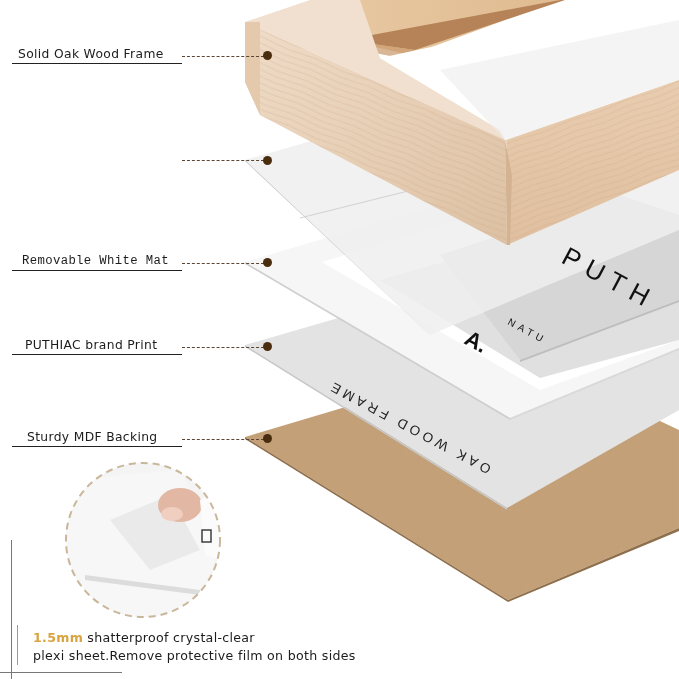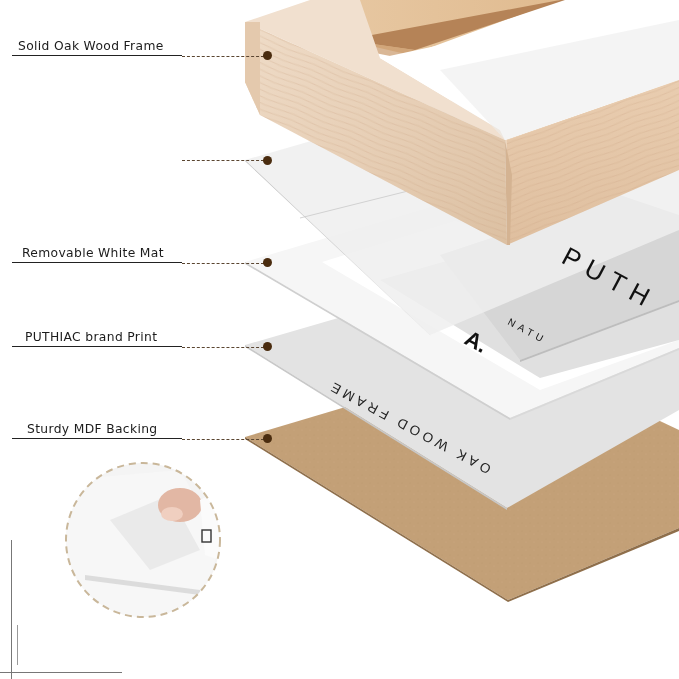--- a/index.html
+++ b/index.html
@@ -1,21 +1,21 @@
 <!DOCTYPE html>
 <html><head>
 <meta charset="utf-8">
 <style>
   html, body { margin:0; padding:0; background:#ffffff; }
   body { width:679px; height:679px; position:relative; overflow:hidden;
          font-family:"DejaVu Sans", "Liberation Sans", sans-serif; }
   .stage { position:absolute; left:0; top:0; width:679px; height:679px; }
   svg.art { position:absolute; left:0; top:0; }
   .label { position:absolute; left:12px; width:170px; height:20px;
-           border-bottom:1.5px solid #222; box-sizing:border-box; }
+           border-bottom:1.5px solid #222; box-sizing:border-box;margin-top:8px; }
   .label span { position:absolute; bottom:2px; font-size:12.3px; color:#1c1c1c;
                 letter-spacing:0.35px; white-space:nowrap; }
   .leader { position:absolute; height:0; border-top:1px dashed #5a4530; }
   .dot { position:absolute; width:9px; height:9px; border-radius:50%; background:#4a2c0f; }
   .caption { position:absolute; left:33px; top:629px; font-size:12.6px; color:#1c1c1c;
              line-height:17.5px; letter-spacing:0.3px; white-space:nowrap; }
   .caption .hl { color:#d9a440; font-weight:bold; }
   .vline { position:absolute; background:#777; }
 </style>
 </head>
@@ -131,21 +131,21 @@
 
   <div class="label" style="top:36px;">
     <span style="left:6px;">Solid Oak Wood Frame</span>
   </div>
   <div class="leader" style="left:182px; top:56px; width:82px;"></div>
   <div class="dot" style="left:263px; top:51px;"></div>
 
   <div class="leader" style="left:182px; top:160px; width:82px;"></div>
   <div class="dot" style="left:263px; top:156px;"></div>
 
-  <div class="label" style="top:243px;">
+  <div class="label" style="top:243px;font-family:Liberation Mono, monospace;">
     <span style="left:10px;">Removable White Mat</span>
   </div>
   <div class="leader" style="left:182px; top:263px; width:82px;"></div>
   <div class="dot" style="left:263px; top:258px;"></div>
 
   <div class="label" style="top:327px;text-decoration:underline;">
     <span style="left:13px;">PUTHIAC brand Print</span>
   </div>
   <div class="leader" style="left:182px; top:347px; width:82px;"></div>
   <div class="dot" style="left:263px; top:342px;"></div>
@@ -153,13 +153,17 @@
   <div class="label" style="top:419px;">
     <span style="left:15px;text-align:right;">Sturdy MDF Backing</span>
   </div>
   <div class="leader" style="left:182px; top:439px; width:82px;"></div>
   <div class="dot" style="left:263px; top:434px;"></div>
 
   <div class="vline" style="left:11px; top:540px; width:1px; height:139px;"></div>
   <div class="vline" style="left:0; top:672px; width:122px; height:1px;"></div>
   <div class="vline" style="left:17px; top:625px; width:1px; height:40px; background:#999;"></div>
 
+  <div class="caption">
+    <div><span class="hl">1.5mm</span><span> shatterproof crystal-clear</span></div>
+    <div>plexi sheet.Remove protective film on both sides</div>
+  </div>
 </div>
 
 </body></html>

